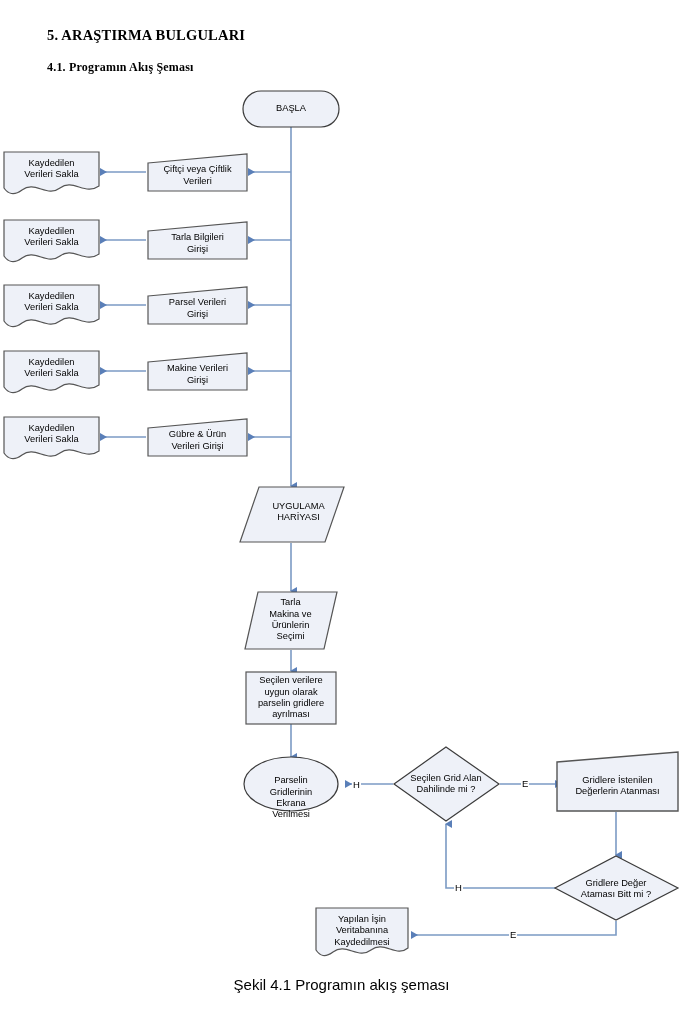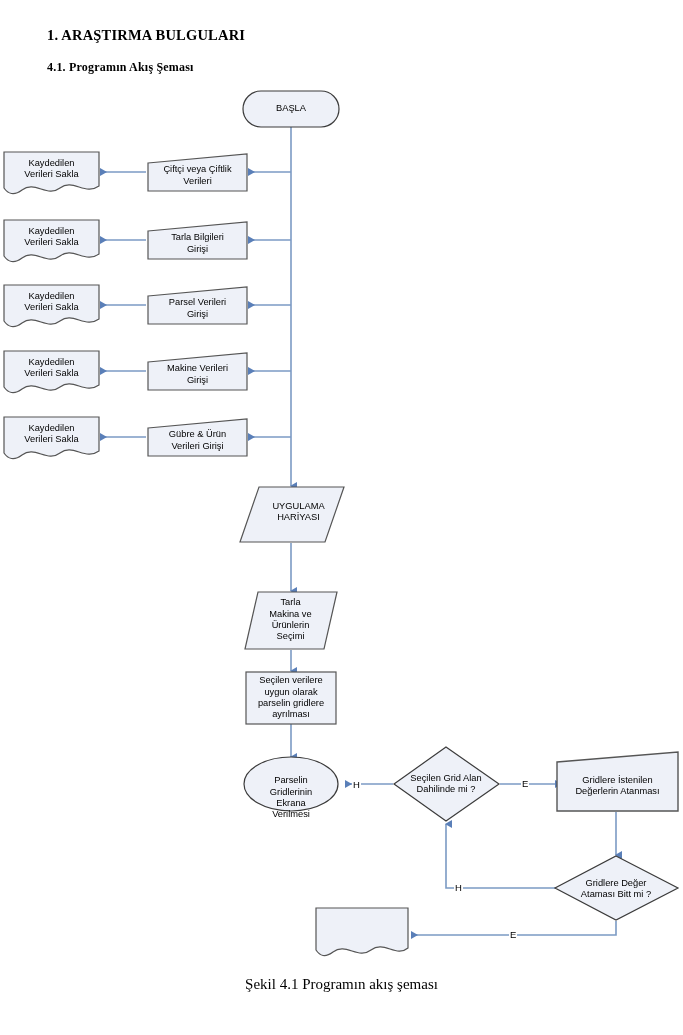--- a/index.html
+++ b/index.html
@@ -3,21 +3,21 @@
 <meta charset="utf-8">
 <style>
   html,body{margin:0;padding:0;background:#ffffff;}
   body{width:683px;height:1035px;position:relative;font-family:"Liberation Sans",sans-serif;overflow:hidden;}
   .page{position:absolute;left:0;top:0;width:683px;height:1035px;}
 
   .heading{position:absolute;font-family:"Liberation Serif",serif;font-weight:bold;color:#000;}
   #h1{left:47px;top:27px;font-size:14.5px;letter-spacing:.2px;}
   #h2{left:47px;top:60px;font-size:12px;letter-spacing:.2px;}
 
-  .caption{position:absolute;left:0;width:683px;text-align:center;font-family:Liberation Serif, serif;font-size:15px;color:#000;}
+  .caption{position:absolute;left:0;width:683px;text-align:center;font-family:Liberation Sans, sans-serif;font-size:15px;color:#000;}
   #cap{top:976px;}
   #pageno{top:1008px;font-size:14px;}
 
   svg.flow{position:absolute;left:0;top:0;width:683px;height:1035px;}
 
   .node-label{
     position:absolute;
     display:flex;align-items:center;justify-content:center;
     text-align:center;
     font-family:"Liberation Sans",sans-serif;
@@ -35,21 +35,21 @@
     background:#ffffff;
     padding:0 1px;
     line-height:11px;
   }
 </style>
 </head>
 <body>
 
 <div class="page">
 
-  <div class="heading" id="h1">1. ARAŞTIRMA BULGULARI</div>
+  <div class="heading" id="h1">5. ARAŞTIRMA BULGULARI</div>
   <div class="heading" id="h2">4.1. Programın Akış Şeması</div>
 
   <svg class="flow" viewBox="0 0 683 1035">
     <defs>
       <marker id="arrL" markerWidth="8" markerHeight="8" refX="7" refY="4" orient="auto" markerUnits="userSpaceOnUse">
         <path d="M7,0 L7,8 L0,4 Z" fill="#5a7fb8"></path>
       </marker>
       <marker id="arrR" markerWidth="8" markerHeight="8" refX="1" refY="4" orient="auto" markerUnits="userSpaceOnUse">
         <path d="M1,0 L1,8 L8,4 Z" fill="#5a7fb8"></path>
       </marker>
@@ -183,20 +183,23 @@
 
   <div class="node-label" style="left:399px;top:769px;width:94px;height:30px;">Seçilen Grid Alan
 Dahilinde mi ?</div>
 
   <div class="node-label" style="left:560px;top:771px;width:115px;height:30px;">Gridlere İstenilen
 Değerlerin Atanması</div>
 
   <div class="node-label" style="left:569px;top:874px;width:94px;height:30px;">Gridlere Değer
 Ataması Bitt mi ?</div>
 
+  <div class="node-label" style="left:317px;top:911px;width:90px;height:40px;">Yapılan İşin
+Veritabanına
+Kaydedilmesi</div>
 
   <div class="edge-label" style="left:352px;top:779px;">H</div>
   <div class="edge-label" style="left:521px;top:778px;">E</div>
   <div class="edge-label" style="left:454px;top:882px;">H</div>
   <div class="edge-label" style="left:509px;top:929px;">E</div>
 
   <div class="caption" id="cap">Şekil 4.1 Programın akış şeması</div>
 </div>
 
 </body></html>

